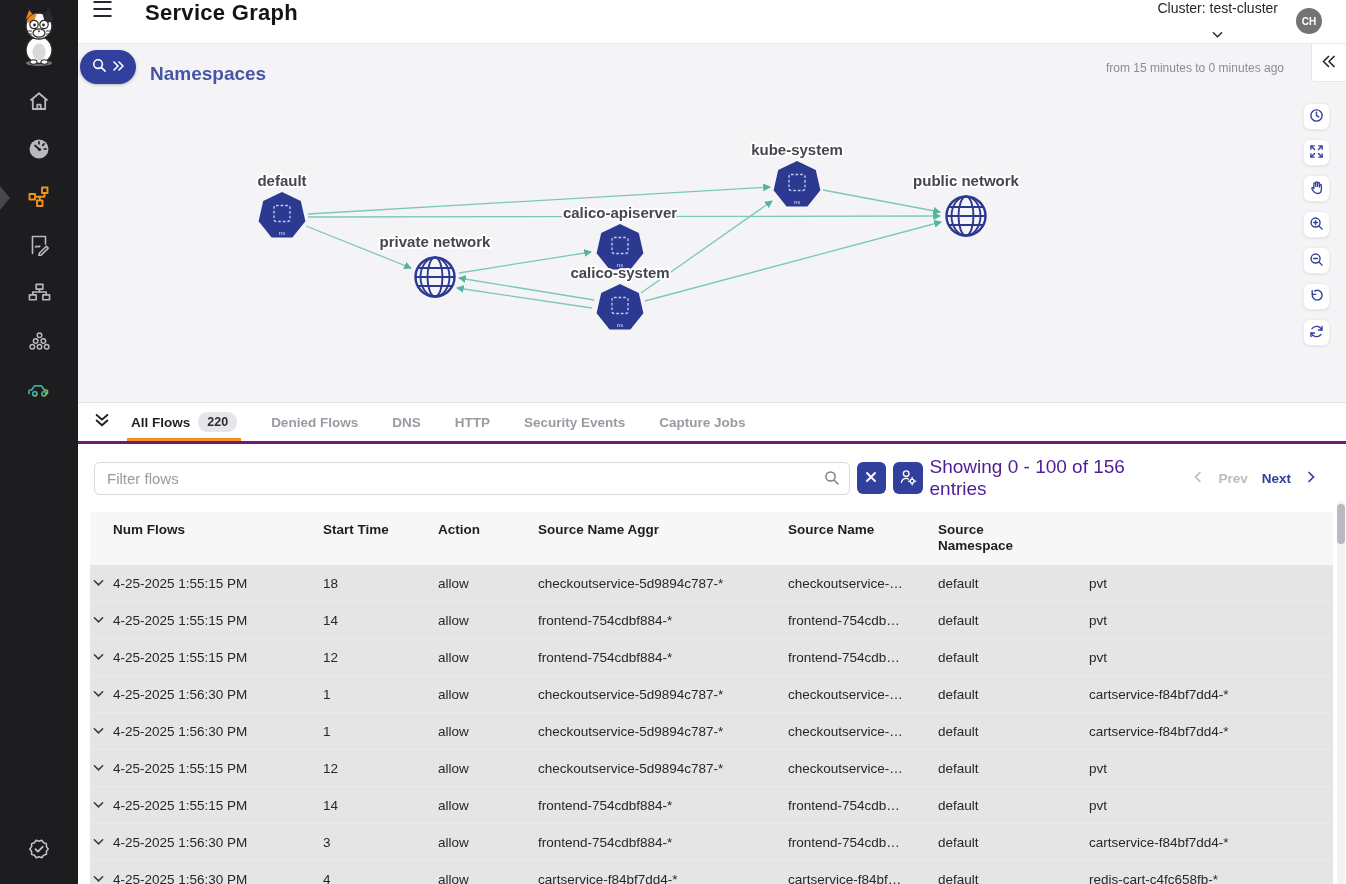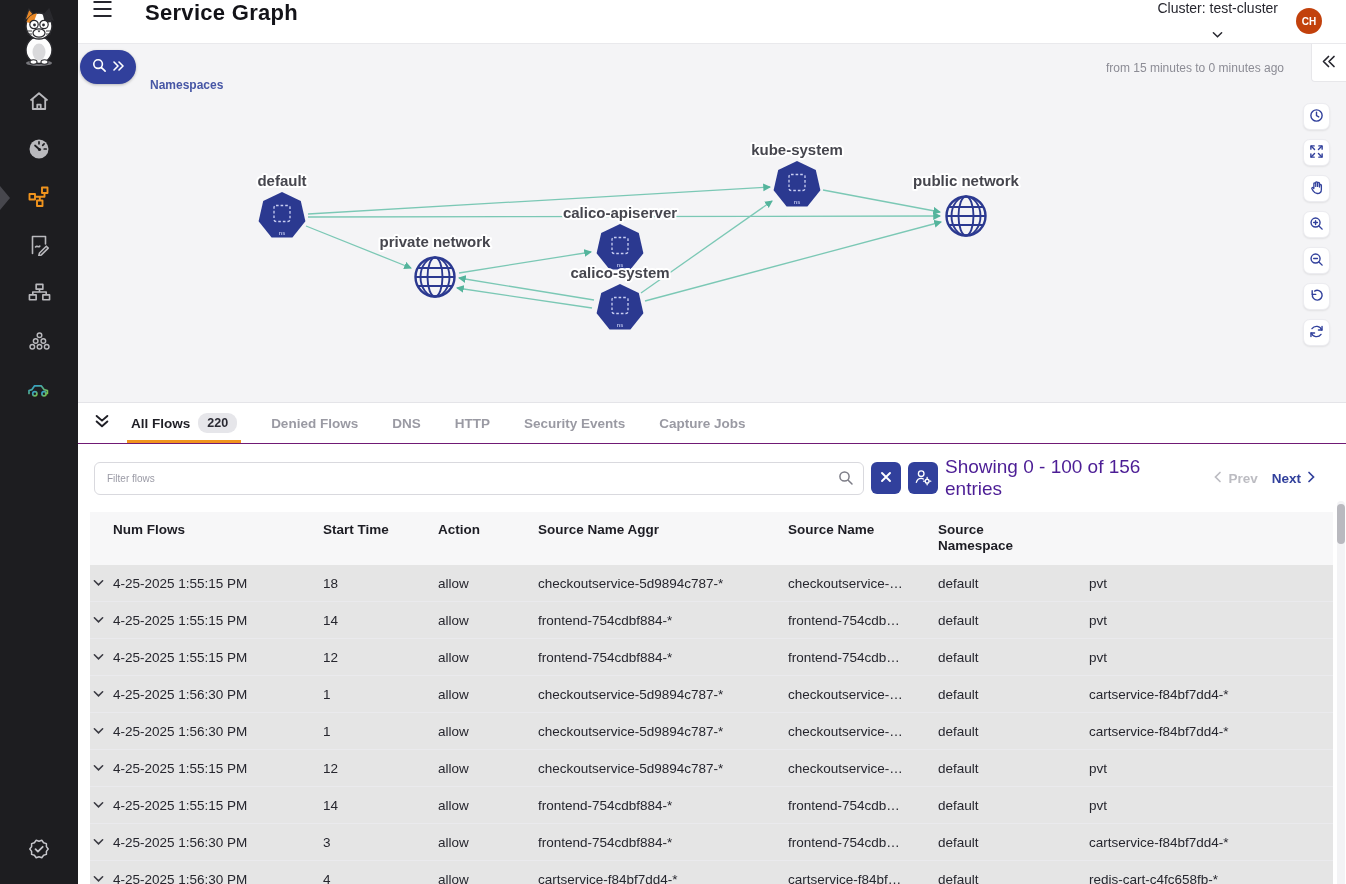--- a/index.html
+++ b/index.html
@@ -15,52 +15,52 @@
   .nav-btn .wedge { position:absolute; left:0; top:12px; width:0; height:0; border-top:12px solid transparent; border-bottom:12px solid transparent; border-left:10px solid #47474d; }
   .sidebar-bottom { margin-top:auto; margin-bottom:20px; }
 
   
   .main { flex:1; display:flex; flex-direction:column; position:relative; }
   .topbar { height:44px; background:#fff; border-bottom:1px solid #e9e9ec; display:flex; align-items:flex-start; padding:0 24px 0 14px; gap:32px; flex-shrink:0; }
   .hamburger { background:none; border:none; cursor:pointer; display:flex; align-items:center; }
   .page-title { font-size:22px; font-weight:700; color:#131318; letter-spacing:.3px; }
   .topbar-right { margin-left:auto; display:flex; align-items:center; gap:18px; }
   .cluster-select { display:flex; align-items:center; gap:10px; background:none; border:none; font-size:14px; color:#26262e; cursor:pointer; font-family:inherit;flex-direction:column; }
-  .avatar { width:26px; height:26px; border-radius:50%; background:#c2410c; color:#fff; font-size:10px; font-weight:700; display:flex; align-items:center; justify-content:center; }
+  .avatar { width:26px; height:26px; border-radius:50%; background:#737373; color:#fff; font-size:10px; font-weight:700; display:flex; align-items:center; justify-content:center; }
 
   
   .graph-area { position:relative; height:358px; background:#f4f4f6; flex-shrink:0; }
   #graph-svg { position:absolute; inset:0; }
   .search-pill { position:absolute; left:2px; top:6px; width:56px; height:34px; border-radius:17px; background:#31409c; border:none; cursor:pointer; display:flex; align-items:center; justify-content:center; gap:5px; box-shadow:0 1px 3px rgba(0,0,0,.25); }
-  .breadcrumb { position:absolute; left:72px; top:19px; font-size:12px; font-weight:600; color:#4656a5;margin-top:15px; }
+  .breadcrumb { position:absolute; left:72px; top:19px; font-size:19px; font-weight:600; color:#4656a5; }
   .time-range { position:absolute; right:62px; top:17px; font-size:12px; color:#8c8c95; }
   .collapse-panel-btn { position:absolute; right:0; top:0; width:35px; height:38px; background:#fff; border:1px solid #e7e7ea; border-top:none; border-right:none; border-radius:0 0 0 4px; cursor:pointer; display:flex; align-items:center; justify-content:center; }
   .graph-toolbar { position:absolute; right:16px; top:59px; display:flex; flex-direction:column; gap:9px; }
   .tool-btn { width:27px; height:27px; background:#fff; border:1px solid #ececf0; border-radius:7px; box-shadow:0 1px 2px rgba(0,0,0,.08); cursor:pointer; display:flex; align-items:center; justify-content:center; }
   .nlabel { font-family:"Liberation Sans","DejaVu Sans",sans-serif; font-size:15px; font-weight:600; fill:#46464e; paint-order:stroke; stroke:#ffffff; stroke-width:4px; stroke-linejoin:round; }
 
   
   .flows-panel { flex:1; background:#fff; border-top:1px solid #e4e4e8; display:flex; flex-direction:column; position:relative; }
-  .tabbar { height:41px; border-bottom:1px solid #701a75; display:flex; align-items:stretch; padding-left:16px; flex-shrink:0; }
+  .tabbar { height:41px; border-bottom:3px solid #701a75; display:flex; align-items:stretch; padding-left:16px; flex-shrink:0; }
   .collapse-tabs-btn { background:none; border:none; cursor:pointer; display:flex; align-items:center; margin-right:17px; }
   #tabs { display:flex; gap:26px; }
   .tab { position:relative; background:none; border:none; cursor:pointer; display:flex; align-items:center; gap:8px; font-family:inherit; font-size:13.5px; font-weight:700; color:#9a9aa3; padding:0 4px; }
   .tab.active { color:#1f1f26; }
   .tab.active::after { content:""; position:absolute; left:0; right:0; bottom:0; height:3px; background:#f0941e; }
   .tab .badge { background:#e6e6ea; color:#2a2a33; font-size:12.5px; font-weight:600; border-radius:9px; padding:3px 9px; }
 
   .filter-row { display:flex; align-items:center; padding:12px 16px 12px; gap:7px; flex-shrink:0; }
   .filter-wrap { position:relative; width:822px; }
-  .filter-input { width:100%; height:33px; border:1px solid #d9d9de; border-radius:6px; padding:0 34px 0 12px; font-size:10px; font-family:inherit; color:#4d7c0f; background:#fff; }
+  .filter-input { width:100%; height:33px; border:1px solid #d9d9de; border-radius:6px; padding:0 34px 0 12px; font-size:15px; font-family:inherit; color:#4d7c0f; background:#fff; }
   .filter-input::placeholder { color:#9a9aa5; }
   .filter-search-icon { position:absolute; right:10px; top:8px; }
   .icon-btn-navy { width:32px; height:32px; background:#31409c; border:none; border-radius:6px; cursor:pointer; display:flex; align-items:center; justify-content:center; }
   .showing { margin-left:auto; font-size:19px; color:#4c1d95; margin-right:20px; }
   .pager { display:flex; align-items:center; gap:14px; margin-right:14px; }
-  .pag-btn { background:none; border:none; cursor:pointer; font-family:inherit; font-size:13.5px; font-weight:600; display:flex; align-items:center; gap:6px; }
+  .pag-btn { background:none; border:none; cursor:pointer; font-family:inherit; font-size:13.5px; font-weight:600; display:flex; align-items:center; gap:16px; }
   .pag-prev { color:#bcbcc2; }
   .pag-next { color:#31409c; }
 
   
   .table { margin-left:12px; width:1243px; font-size:13.5px; overflow:hidden; flex:1; }
   .thead, .trow { display:grid; grid-template-columns:23px 210px 115px 100px 250px 150px 151px 1fr; }
   .thead { background:#f7f7f8; min-height:53px; padding-top:10px; font-weight:700; color:#1d1d24; line-height:16px; }
   .thead .hcell { padding-right:14px; }
   .thead .hcell.narrow { max-width:95px; }
   .trow { height:37px; align-items:center; border-bottom:1px solid #eaeaed; background:#e5e5e5; cursor:pointer; }

